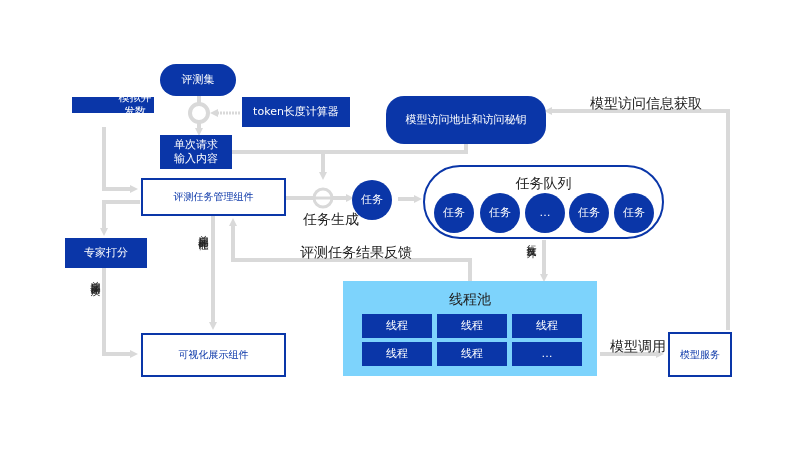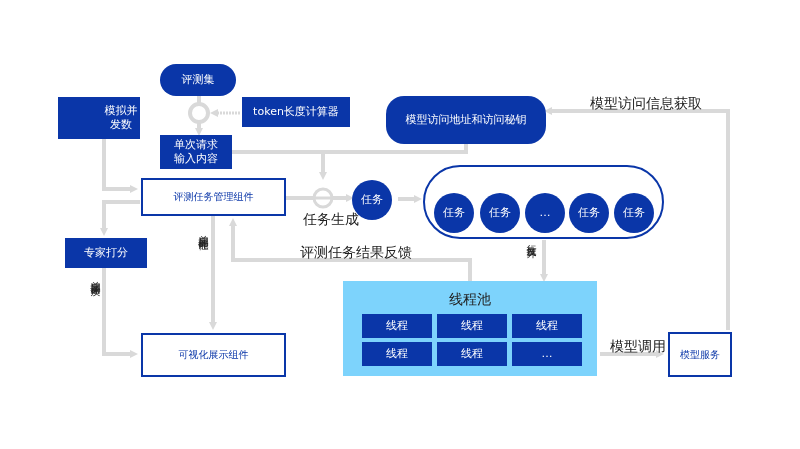--- a/index.html
+++ b/index.html
@@ -58,21 +58,21 @@
 
   <circle cx="199" cy="113" r="9" stroke="#d9d9d9" stroke-width="4" fill="#fff"></circle>
   <circle cx="323" cy="198" r="9" stroke="#d9d9d9" stroke-width="3" fill="#fff"></circle>
   <line x1="314" y1="198" x2="332" y2="198" stroke="#d9d9d9" stroke-width="3"></line>
 </svg>
 
 <div class="abs solid pill" style="left:160px;top:64px;width:76px;height:32px;">
     <span>评测集</span>
   </div>
 
-<div class="abs solid" style="left:58px;top:97px;width:82px;height:42px;padding-left:44px;">
+<div class="abs solid" style="left:72px;top:97px;width:82px;height:16px;padding-left:44px;">
     <span>模拟并发数</span>
   </div>
 
 <div class="abs solid" style="left:242px;top:97px;width:108px;height:30px;">
     <span>token长度计算器</span>
   </div>
 
 <div class="abs solid" style="left:160px;top:135px;width:72px;height:34px;white-space:pre-line;"><span>单次请求
 输入内容</span></div>
 
@@ -86,20 +86,21 @@
     <span>评测任务管理组件</span>
   </div>
 
 <div class="abs lbl" style="left:303px;top:211px;">任务生成</div>
 
 <div class="abs solid circle" style="left:352px;top:180px;width:40px;height:40px;">
     <span>任务</span>
   </div>
 
 <div class="abs" style="left:423px;top:165px;width:241px;height:74px;border:2px solid #0a36a8;border-radius:37px;">
+  <div class="abs lbl" style="left:0;right:0;top:8px;text-align:center;">任务队列</div>
   <div class="abs solid circle" style="left:9px;top:26px;width:40px;height:40px;">
       <span>任务</span>
     </div>
   <div class="abs solid circle" style="left:55px;top:26px;width:40px;height:40px;">
       <span>任务</span>
     </div>
   <div class="abs solid circle" style="left:100px;top:26px;width:40px;height:40px;">
       <span>…</span>
     </div>
   <div class="abs solid circle" style="left:144px;top:26px;width:40px;height:40px;">

